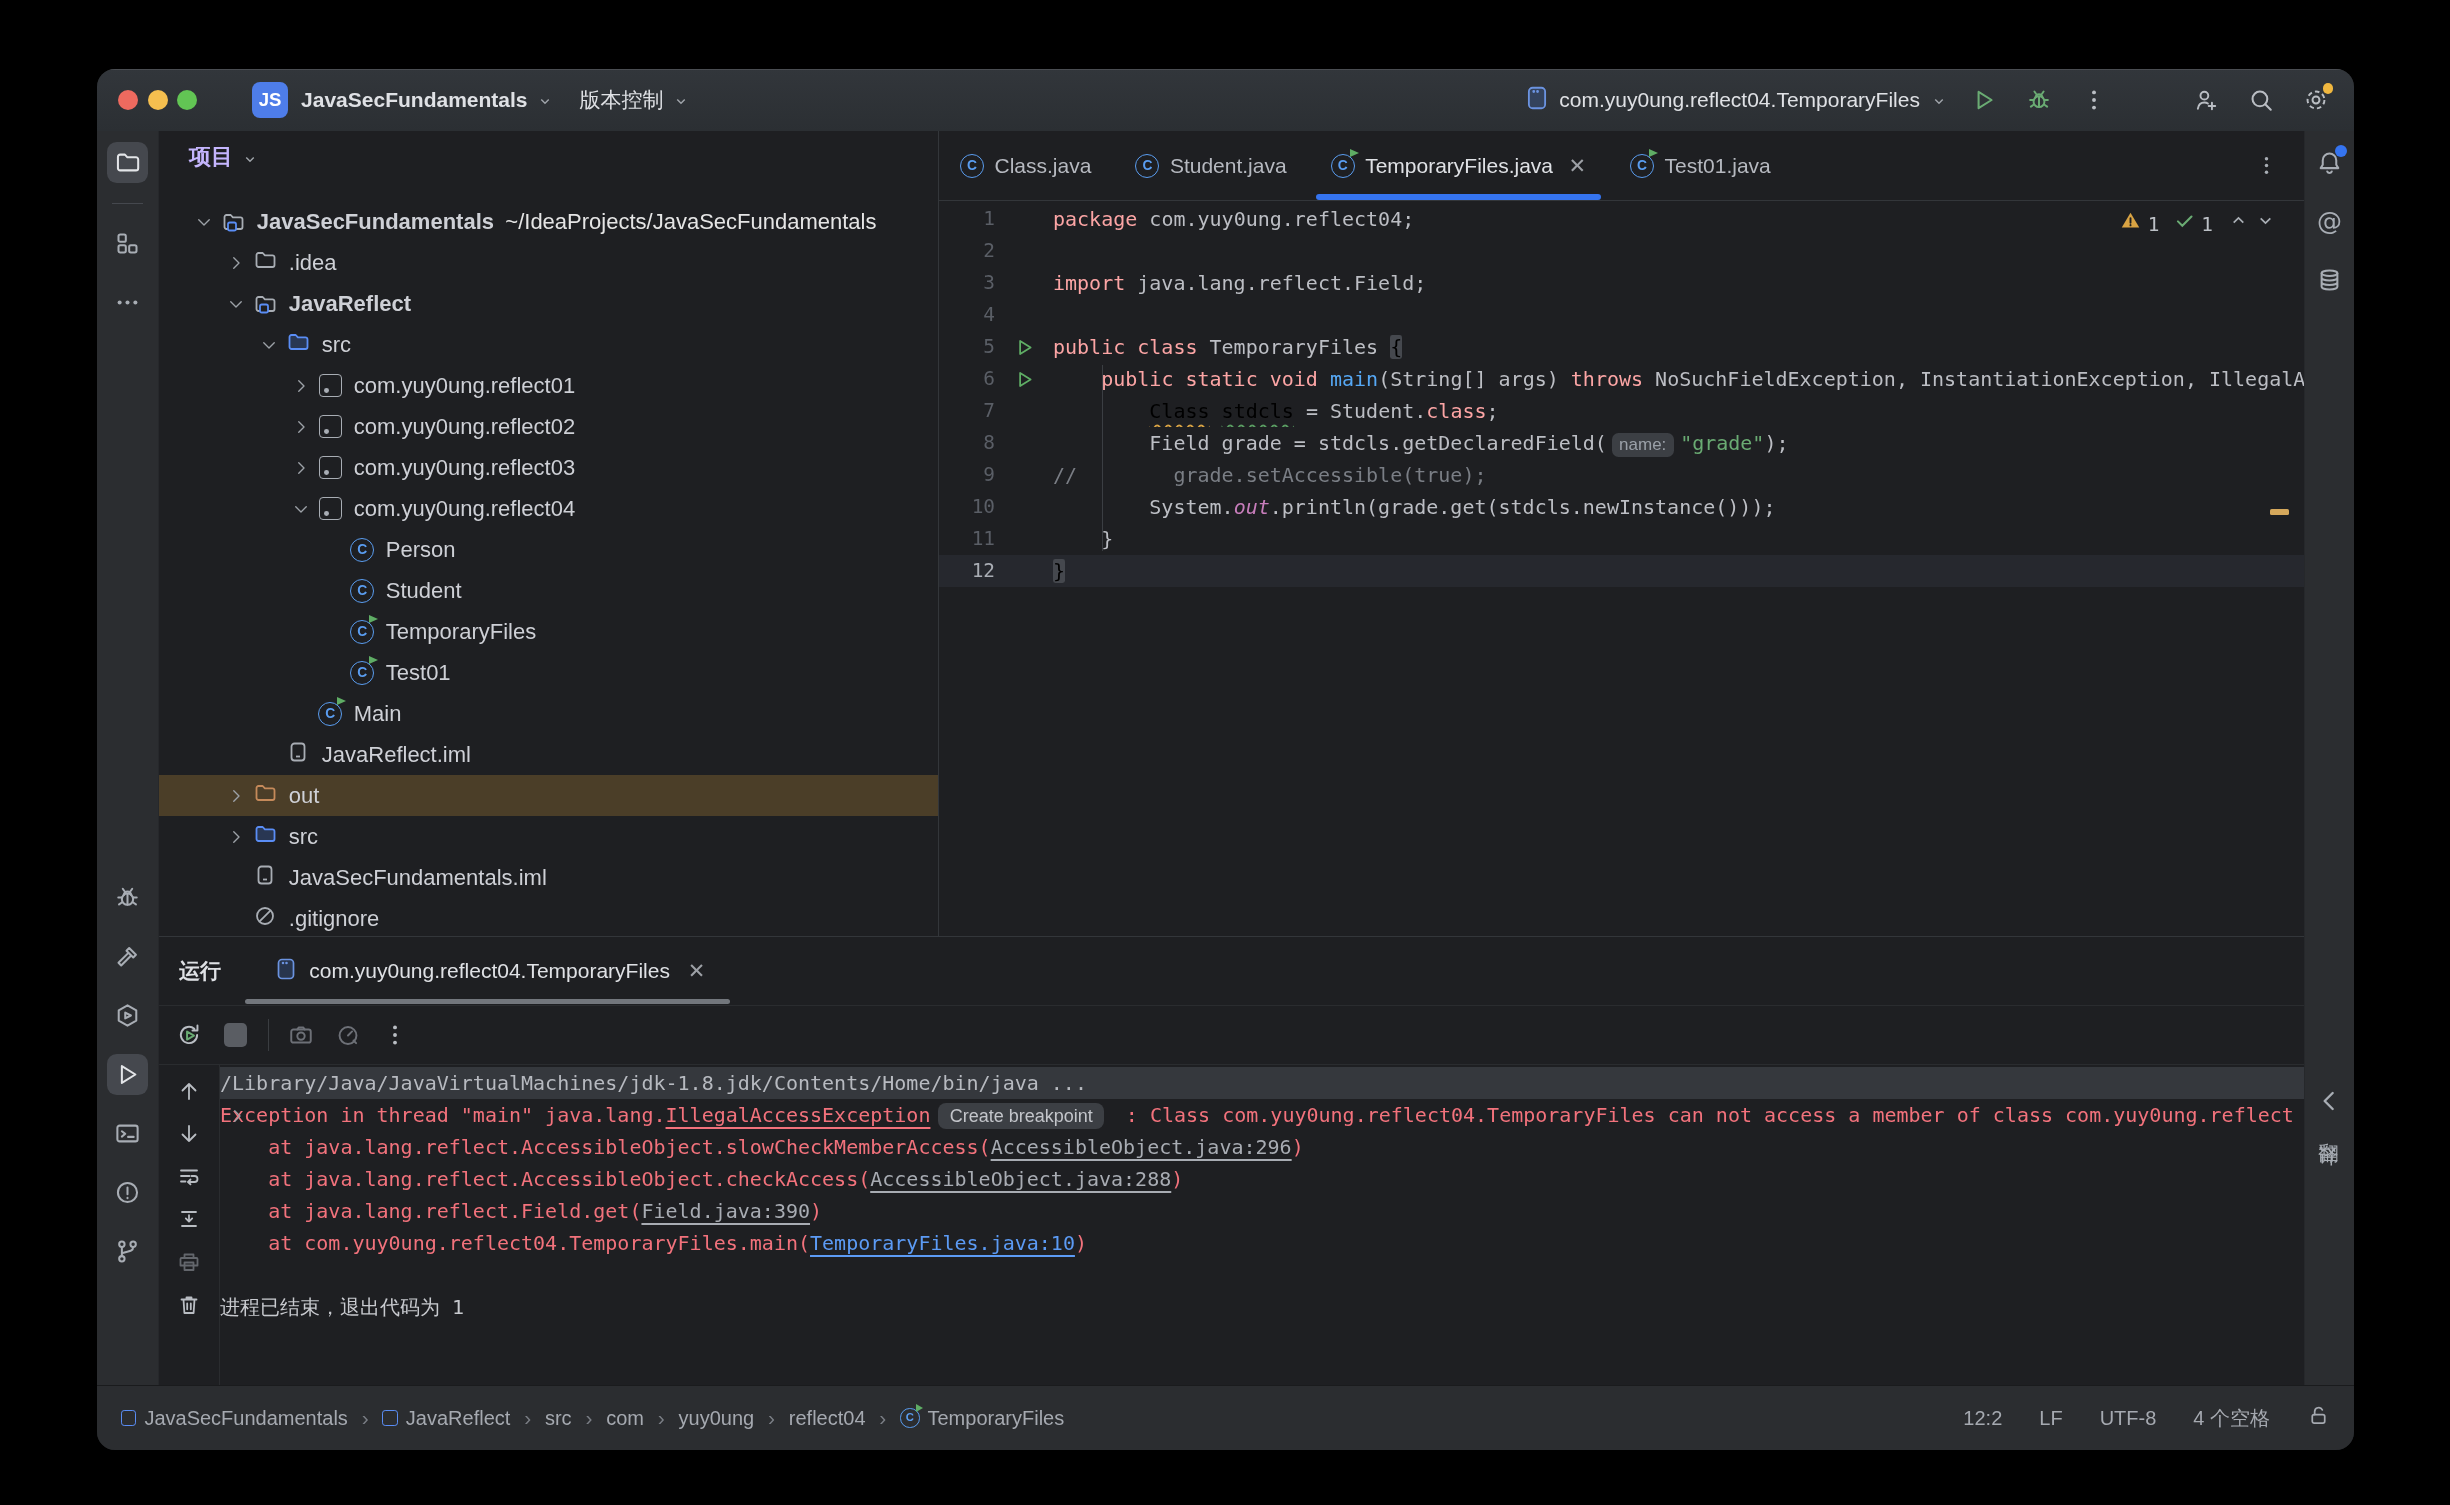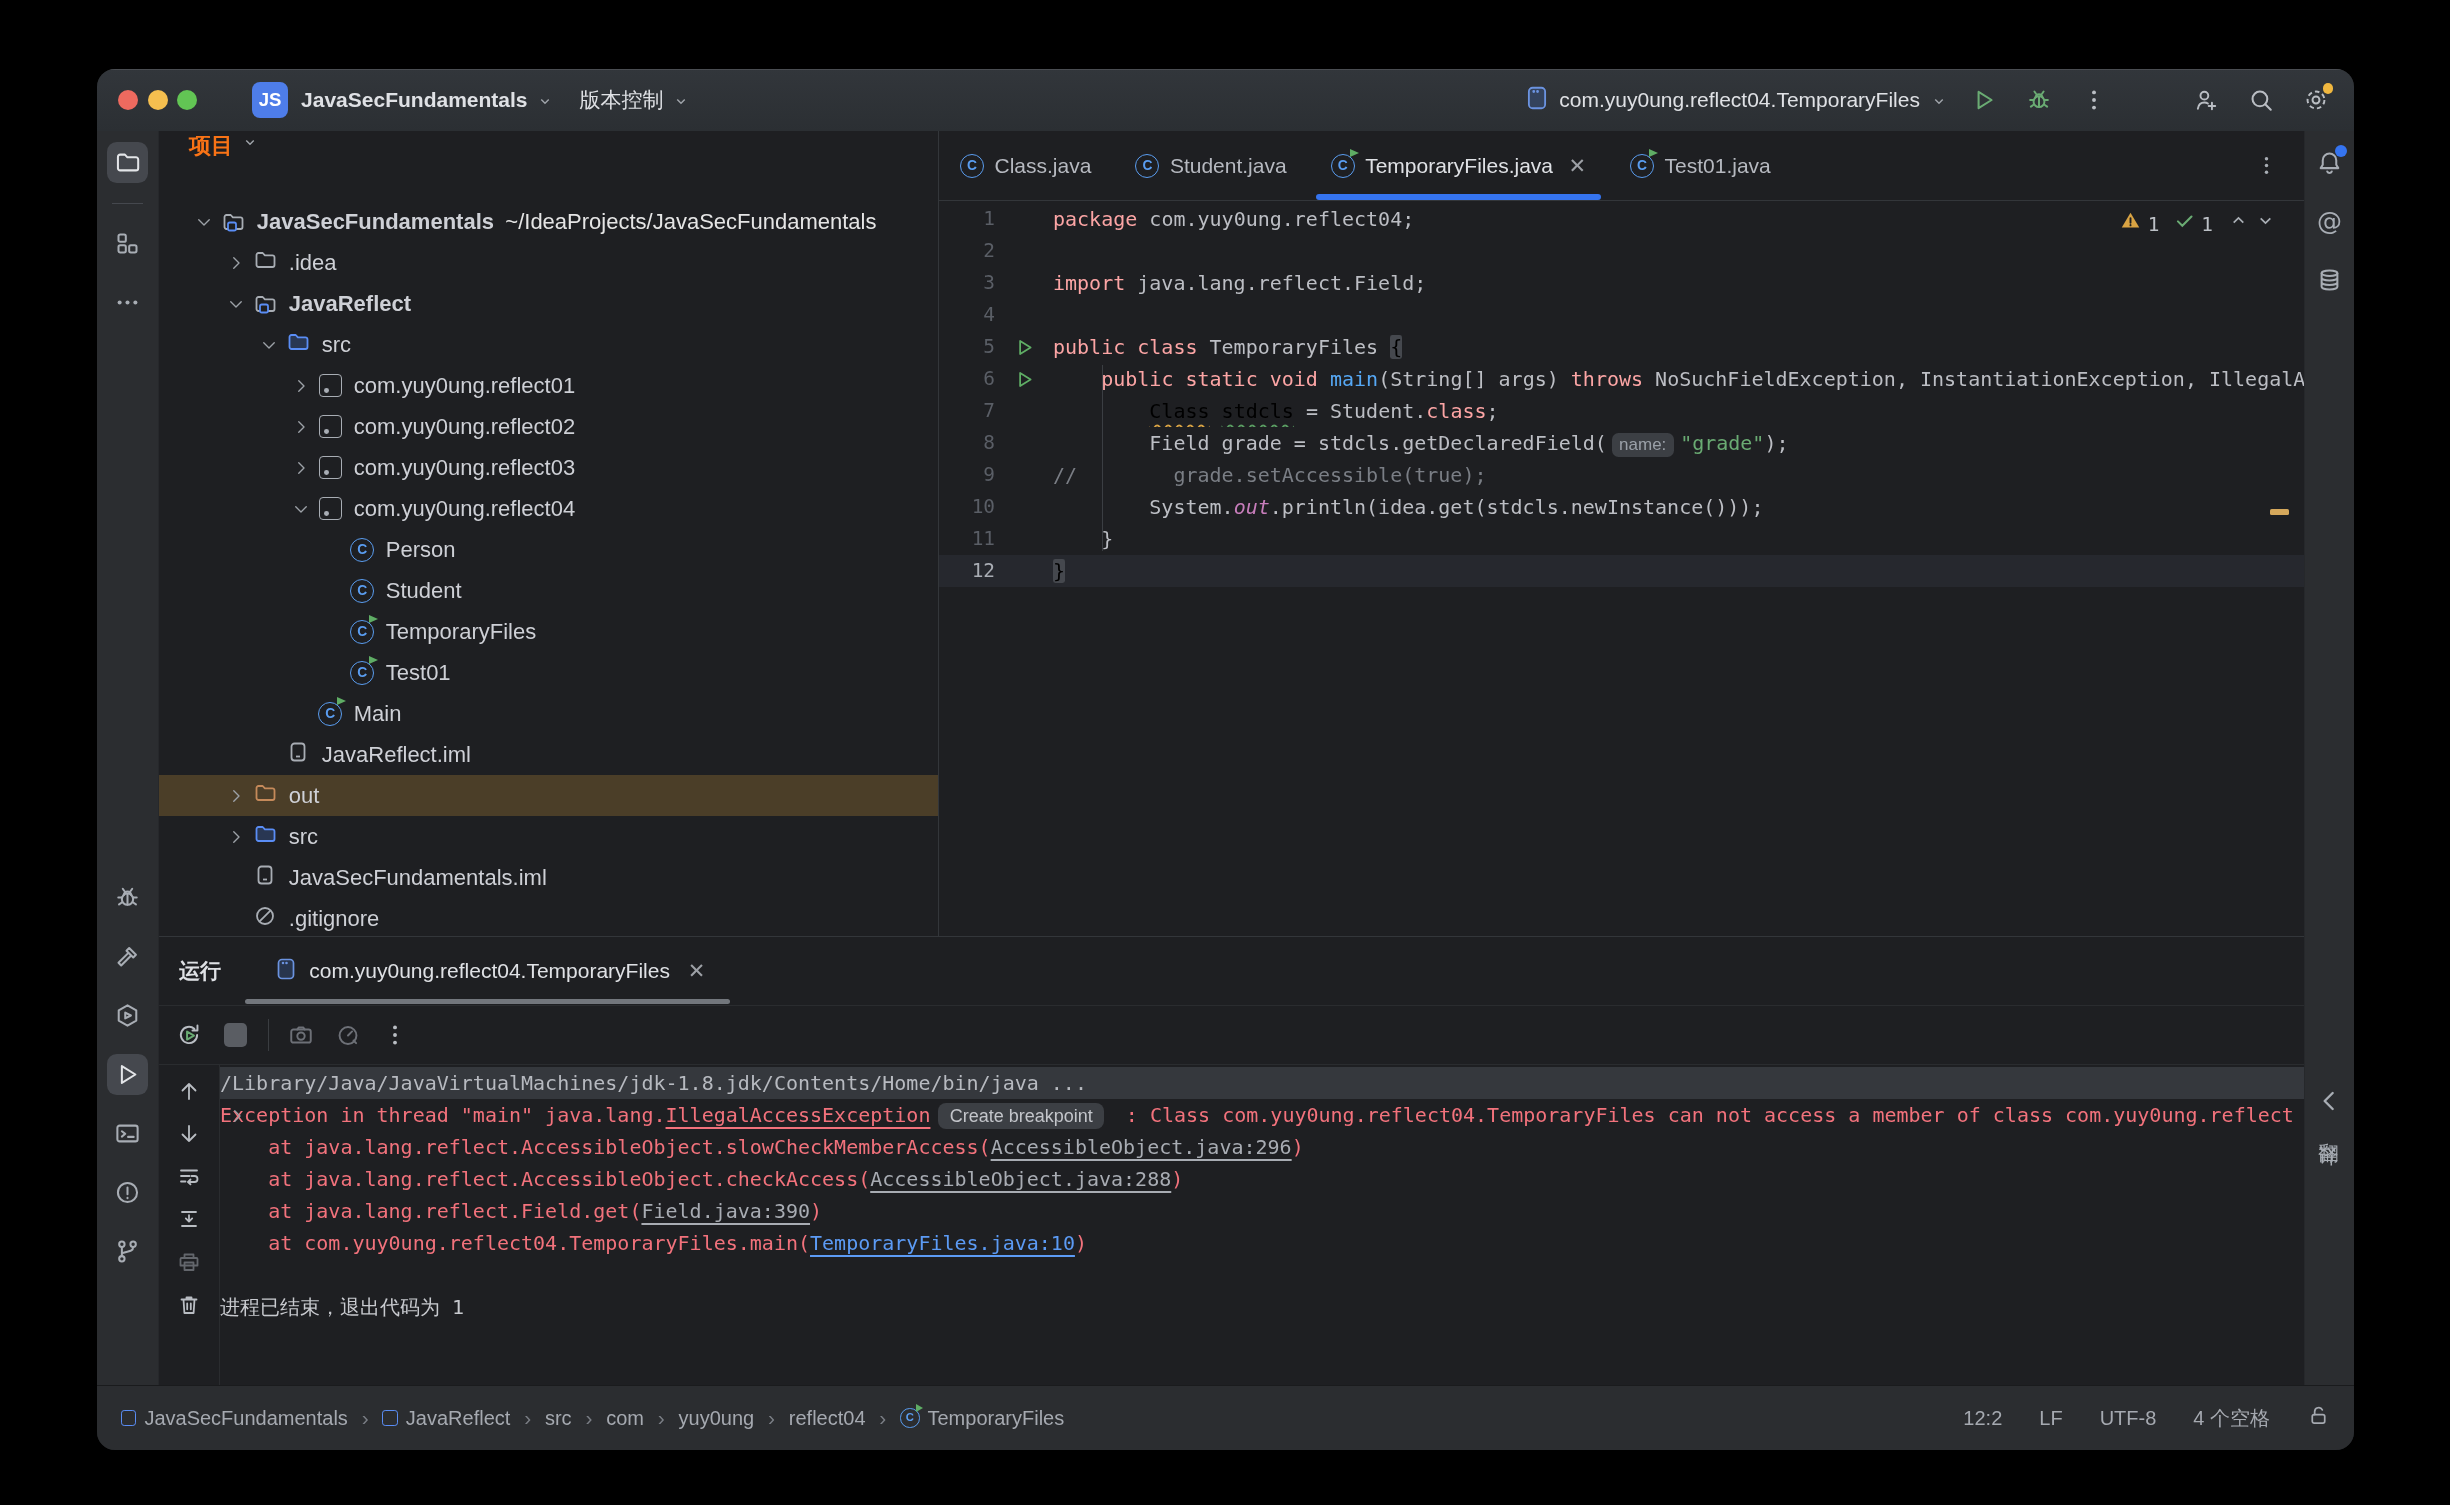--- a/index.html
+++ b/index.html
@@ -31,21 +31,21 @@
   .stripe .spacer{flex:1;}
   .stripe.left .bottom-pad{height:96px;flex:none;}
   .badge-b::after{content:"";position:absolute;right:3.2px;top:3.2px;width:12px;height:12px;border-radius:50%;background:#3574f0;}
   .ai-glyph{font-size:25px;color:currentColor;font-family:"DejaVu Sans",sans-serif;}
   .rs-mid{position:absolute;top:954px;left:0;right:0;display:flex;flex-direction:column;align-items:center;gap:9.7px;}
   .rs-mid .chevbtn{width:32px;height:32px;display:flex;align-items:center;justify-content:center;color:#a8adb4;}
   .rot-label{writing-mode:vertical-rl;font-size:20px;color:#a8adb4;letter-spacing:3.2px;}
 
   
   .project{position:absolute;left:61px;top:62px;width:780px;height:805px;border-right:0.8px solid #33363a;display:flex;flex-direction:column;background:#1e1f22;z-index:2;}
-  .p-header{height:52px;flex:none;display:flex;padding-left:31px;gap:8px;color:#f97316;font-size:22px;font-weight:700;}
+  .p-header{height:52px;flex:none;display:flex;align-items:center;padding-left:31px;gap:8px;color:#c4b5fd;font-size:22px;font-weight:700;}
   .tree{flex:1;overflow:hidden;padding-top:18px;position:relative;}
   .trow{height:41px;display:flex;align-items:center;font-size:22px;color:#ced0d6;white-space:nowrap;}
   .trow.sel{background:#4b3e28;}
   .trow .chevbox{width:29px;flex:none;display:flex;justify-content:center;align-items:center;color:#9da2a8;}
   .trow .chevbox svg{width:18px;height:18px;}
   .trow .chevbox.open svg{transform:rotate(90deg);}
   .ticon{width:27.5px;height:27.5px;margin:0 9.7px 0 1.6px;flex:none;display:flex;align-items:center;justify-content:center;position:relative;}
   .ticon svg{width:24px;height:24px;}
   .tlabel.bold{font-weight:700;}
   .tsuffix{color:#e5e5e5;margin-left:11.3px;font-weight:400;}
@@ -623,21 +623,21 @@
           <span class="ct"><span class="td">        Field grade = stdcls.getDeclaredField(</span><span class="hint">name:</span><span class="ts">"grade"</span><span class="td">);</span></span>
         </div>
         <div class="cl">
           <span class="ln">9</span>
           <span class="rg"></span>
           <span class="ct"><span class="tc">//        grade.setAccessible(true);</span></span>
         </div>
         <div class="cl">
           <span class="ln">10</span>
           <span class="rg"></span>
-          <span class="ct"><span class="td">        System.</span><span class="tf">out</span><span class="td">.println(idea.get(stdcls.newInstance()));</span></span>
+          <span class="ct"><span class="td">        System.</span><span class="tf">out</span><span class="td">.println(grade.get(stdcls.newInstance()));</span></span>
         </div>
         <div class="cl">
           <span class="ln">11</span>
           <span class="rg"></span>
           <span class="ct"><span class="td">    }</span></span>
         </div>
         <div class="cl cur">
           <span class="ln">12</span>
           <span class="rg"></span>
           <span class="ct"><span class="bh">}</span></span>

